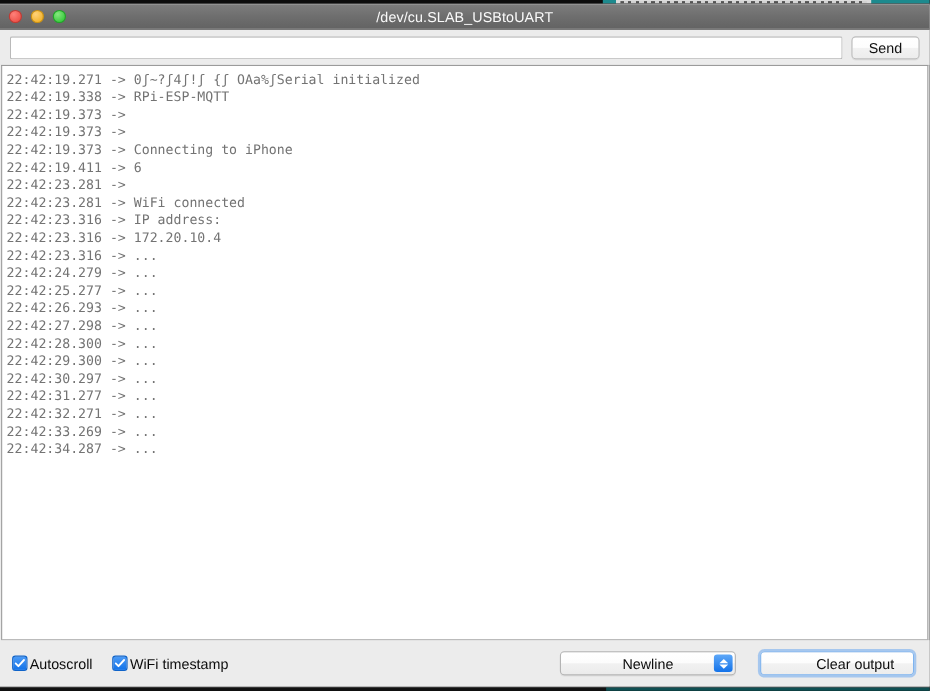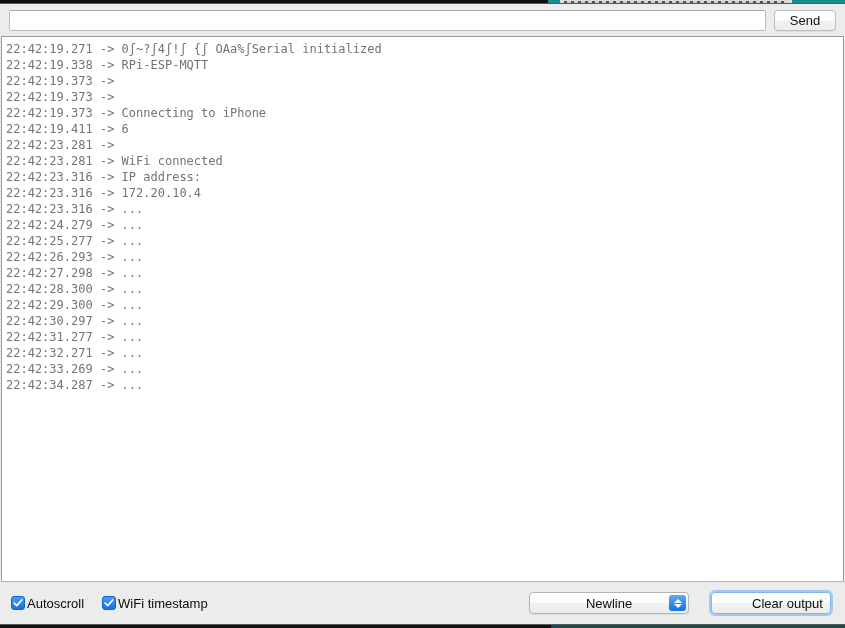--- a/index.html
+++ b/index.html
@@ -253,21 +253,21 @@
   }
   .select .stepper .ar {
     width: 0; height: 0;
     border-left: 4px solid transparent;
     border-right: 4px solid transparent;
   }
   .select .stepper .up   { border-bottom: 4px solid #fff; }
   .select .stepper .down { border-top: 4px solid #fff; }
 
   #clear-output {
-    width: 120px;
+    width: 140px;
     height: 22px;
     box-sizing: border-box;
     border: 1px solid #7fb4ef;
     border-radius: 4px;
     background: linear-gradient(to bottom, #ffffff 0%, #fdfdfd 48%, #f2f2f2 52%, #ededed 100%);
     font-size: 13px;
     color: #0b0b0b;
     font-family: "Liberation Sans", sans-serif;
     cursor: default;
     box-shadow: 0 0 0 2px rgba(110,170,240,.55);
@@ -281,20 +281,28 @@
 <div id="desktop">
   <div class="bg-dark-left"></div>
   <div class="bg-teal"></div>
   <div class="bg-window-sliver"></div>
   <div class="bg-bottom-dark"></div>
   <div class="bg-bottom-teal"></div>
 </div>
 
 <div id="window">
 
+  <div id="titlebar">
+    <div class="lights">
+      <span class="light close"></span>
+      <span class="light min"></span>
+      <span class="light max"></span>
+    </div>
+    <div id="window-title">/dev/cu.SLAB_USBtoUART</div>
+  </div>
 
   <div id="send-row">
     <input id="send-input" type="text" placeholder="" style="">
     <button id="send-button">Send</button>
   </div>
 
   <div id="console-wrap">
     <div id="console"><div class="log-line">22:42:19.271 -&gt; 0ʃ~?ʃ4ʃ!ʃ {ʃ OAa%ʃSerial initialized</div><div class="log-line">22:42:19.338 -&gt; RPi-ESP-MQTT</div><div class="log-line">22:42:19.373 -&gt; </div><div class="log-line">22:42:19.373 -&gt; </div><div class="log-line">22:42:19.373 -&gt; Connecting to iPhone</div><div class="log-line">22:42:19.411 -&gt; 6</div><div class="log-line">22:42:23.281 -&gt; </div><div class="log-line">22:42:23.281 -&gt; WiFi connected</div><div class="log-line">22:42:23.316 -&gt; IP address:</div><div class="log-line">22:42:23.316 -&gt; 172.20.10.4</div><div class="log-line">22:42:23.316 -&gt; ...</div><div class="log-line">22:42:24.279 -&gt; ...</div><div class="log-line">22:42:25.277 -&gt; ...</div><div class="log-line">22:42:26.293 -&gt; ...</div><div class="log-line">22:42:27.298 -&gt; ...</div><div class="log-line">22:42:28.300 -&gt; ...</div><div class="log-line">22:42:29.300 -&gt; ...</div><div class="log-line">22:42:30.297 -&gt; ...</div><div class="log-line">22:42:31.277 -&gt; ...</div><div class="log-line">22:42:32.271 -&gt; ...</div><div class="log-line">22:42:33.269 -&gt; ...</div><div class="log-line">22:42:34.287 -&gt; ...</div></div>
   </div>
 

